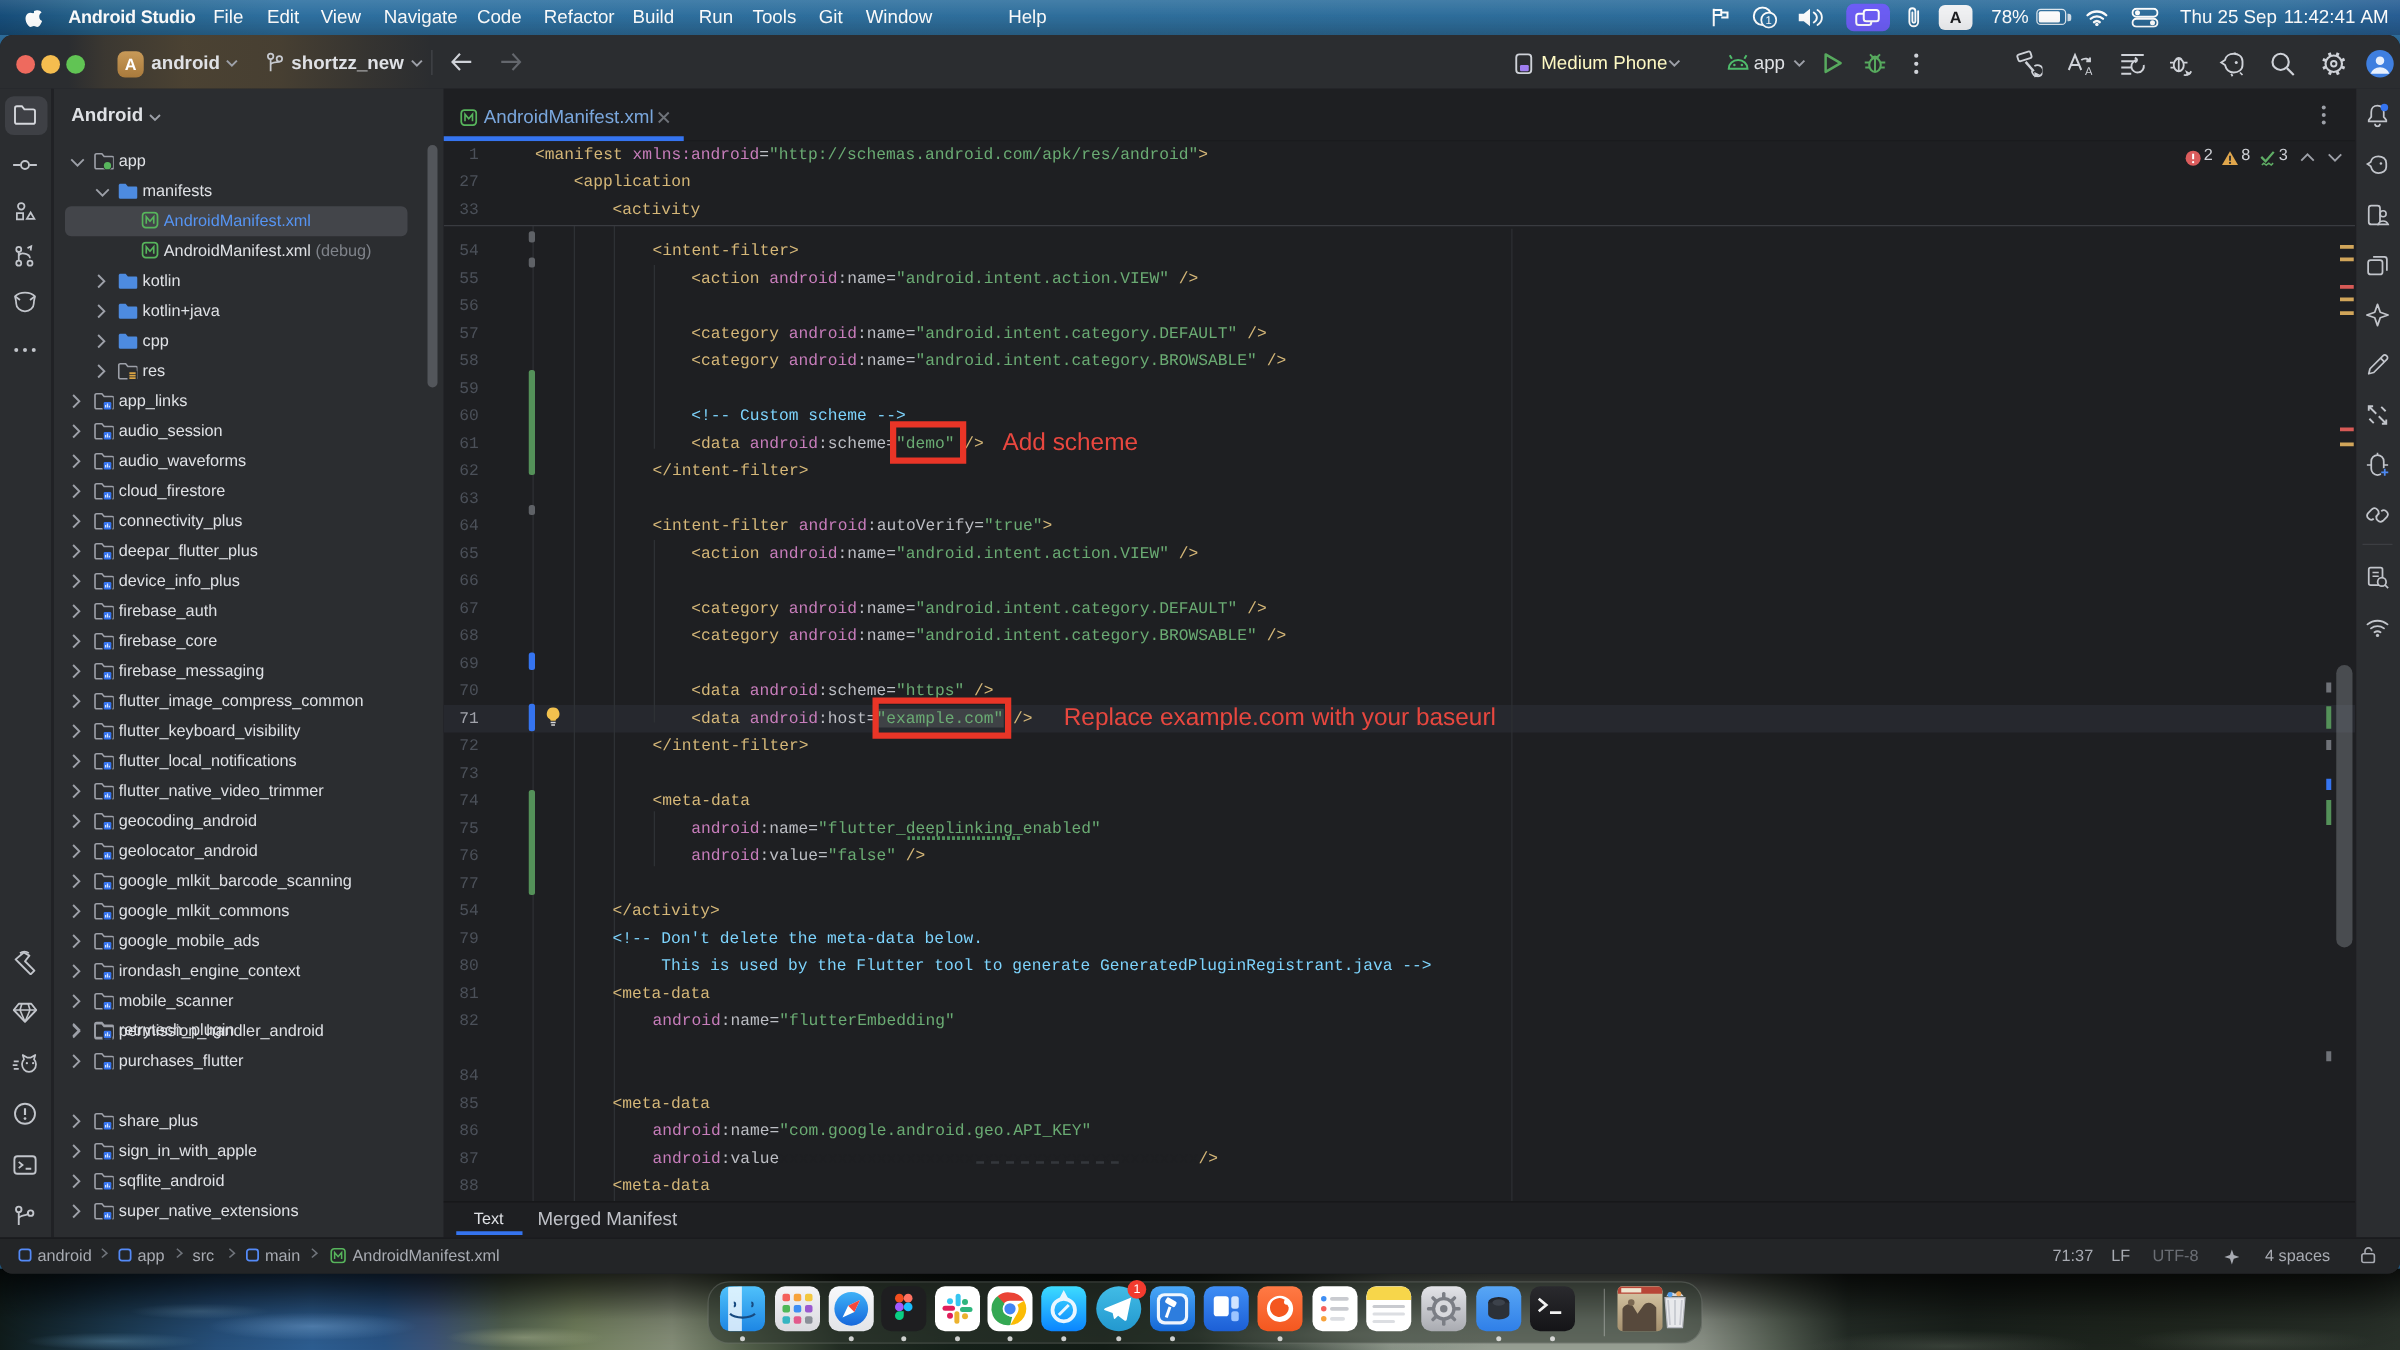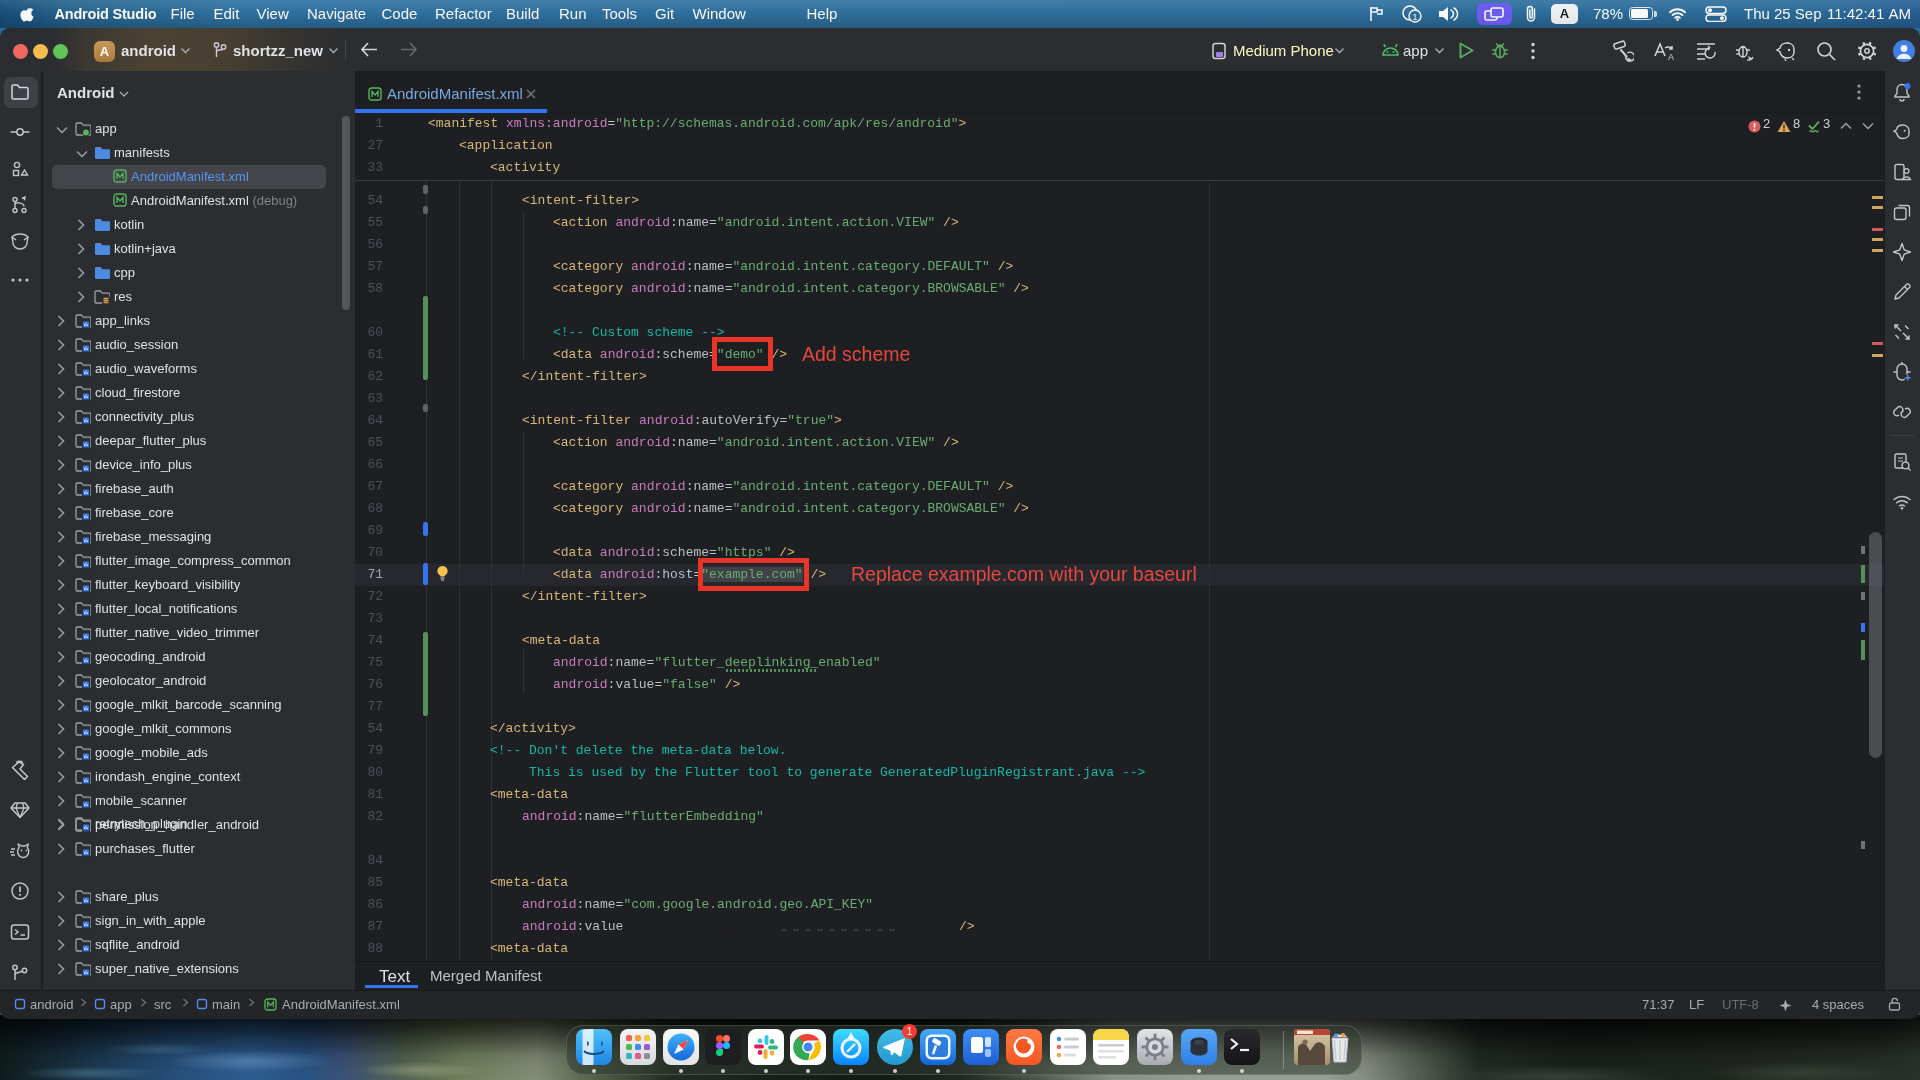--- a/index.html
+++ b/index.html
@@ -29,21 +29,21 @@
 #leftstrip{position:absolute;left:0;top:43px;width:42px;height:919px;background:#2b2d30;border-right:1px solid #1e1f22}
 #projpanel{position:absolute;left:43px;top:43px;width:312px;height:919px;background:#2b2d30}
 #rightstrip{position:absolute;left:1884px;top:43px;width:36px;height:919px;background:#2b2d30;border-left:1px solid #1e1f22}
 #tabbar{position:absolute;left:355px;top:43px;width:1529px;height:42px;background:#1e1f22;border-bottom:1px solid #1a1b1e}
 #statusbar{position:absolute;left:0;top:962px;width:1920px;height:29px;background:#232527;border-top:1px solid #18191c;color:#a8abb2;font-size:13px}
 #bottabs{position:absolute;left:355px;top:933px;width:1529px;height:29px;background:#1e1f22;border-top:1px solid #161719}
 #editor{position:absolute;left:355px;top:85px;width:1529px;height:848px;background:#1e1f22;overflow:hidden;font-family:"Liberation Mono",monospace;font-size:13px}
 .row{position:absolute;left:0;width:100%;height:22px;line-height:22px;white-space:pre}
 .num{position:absolute;left:0;top:0;width:28px;text-align:right;color:#4b5059;height:22px}
 .code{position:absolute;top:0;height:22px}
-.tg{color:#d5b778}.at{color:#c77dbb}.pl{color:#bcbec4}.st{color:#6aab73}.cm{color:#14b8a6}
+.tg{color:#d5b778}.at{color:#c77dbb}.pl{color:#bcbec4}.st{color:#6aab73}.cm{color:#7dd3fc}
 .guide{position:absolute;width:1px;background:#2e3135}
 .redbox{position:absolute;border:5px solid #e93527;z-index:6}
 .ann{position:absolute;color:#e8473f;font-family:"Liberation Sans",sans-serif;font-size:19.5px;z-index:6;white-space:nowrap}
 .treerow{position:absolute;left:0;width:312px;height:24px;line-height:24px;color:#dfe1e5;font-size:13px;white-space:nowrap}
 svg{display:block}
 .ico{position:absolute}
 .dockicon{position:absolute;width:36px;height:36px;border-radius:8px}
 .dockdot{position:absolute;width:4px;height:4px;border-radius:50%;background:rgba(235,235,235,.85);top:1069px}
 </style></head><body>
 <div id="wall"></div>
@@ -1009,20 +1009,21 @@
 <div class="abs" style="left:854px;top:70px;width:1px;height:778px;background:#2c2f33"></div>
 <div class="row" style="top:0px"><div class="num">1</div><div class="code" style="left:73px"><span class="tg">&lt;manifest</span> <span class="at">xmlns:android</span><span class="pl">=</span><span class="st">"http://schemas.android.com/apk/res/android"</span><span class="tg">&gt;</span></div></div>
 <div class="row" style="top:22px"><div class="num">27</div><div class="code" style="left:104px"><span class="tg">&lt;application</span></div></div>
 <div class="row" style="top:44px"><div class="num">33</div><div class="code" style="left:135px"><span class="tg">&lt;activity</span></div></div>
 <div class="abs" style="left:0;top:67px;width:1529px;height:1px;background:#393b40"></div>
 <div class="row" style="top:77px"><div class="num">54</div><div class="code" style="left:167px"><span class="tg">&lt;intent-filter&gt;</span></div></div>
 <div class="row" style="top:99px"><div class="num">55</div><div class="code" style="left:198px"><span class="tg">&lt;action</span> <span class="at">android</span><span class="pl">:name=</span><span class="st">"android.intent.action.VIEW"</span> <span class="tg">/&gt;</span></div></div>
 <div class="row" style="top:121px"><div class="num">56</div></div>
 <div class="row" style="top:143px"><div class="num">57</div><div class="code" style="left:198px"><span class="tg">&lt;category</span> <span class="at">android</span><span class="pl">:name=</span><span class="st">"android.intent.category.DEFAULT"</span> <span class="tg">/&gt;</span></div></div>
 <div class="row" style="top:165px"><div class="num">58</div><div class="code" style="left:198px"><span class="tg">&lt;category</span> <span class="at">android</span><span class="pl">:name=</span><span class="st">"android.intent.category.BROWSABLE"</span> <span class="tg">/&gt;</span></div></div>
+<div class="row" style="top:187px"><div class="num">59</div></div>
 <div class="row" style="top:209px"><div class="num">60</div><div class="code" style="left:198px"><span class="cm">&lt;!-- Custom scheme --&gt;</span></div></div>
 <div class="row" style="top:231px"><div class="num">61</div><div class="code" style="left:198px"><span class="tg">&lt;data</span> <span class="at">android</span><span class="pl">:scheme=</span><span class="st">"demo"</span> <span class="tg">/&gt;</span></div></div>
 <div class="row" style="top:253px"><div class="num">62</div><div class="code" style="left:167px"><span class="tg">&lt;/intent-filter&gt;</span></div></div>
 <div class="row" style="top:275px"><div class="num">63</div></div>
 <div class="row" style="top:297px"><div class="num">64</div><div class="code" style="left:167px"><span class="tg">&lt;intent-filter</span> <span class="at">android</span><span class="pl">:autoVerify=</span><span class="st">"true"</span><span class="tg">&gt;</span></div></div>
 <div class="row" style="top:319px"><div class="num">65</div><div class="code" style="left:198px"><span class="tg">&lt;action</span> <span class="at">android</span><span class="pl">:name=</span><span class="st">"android.intent.action.VIEW"</span> <span class="tg">/&gt;</span></div></div>
 <div class="row" style="top:341px"><div class="num">66</div></div>
 <div class="row" style="top:363px"><div class="num">67</div><div class="code" style="left:198px"><span class="tg">&lt;category</span> <span class="at">android</span><span class="pl">:name=</span><span class="st">"android.intent.category.DEFAULT"</span> <span class="tg">/&gt;</span></div></div>
 <div class="row" style="top:385px"><div class="num">68</div><div class="code" style="left:198px"><span class="tg">&lt;category</span> <span class="at">android</span><span class="pl">:name=</span><span class="st">"android.intent.category.BROWSABLE"</span> <span class="tg">/&gt;</span></div></div>
 <div class="row" style="top:407px"><div class="num">69</div></div>
@@ -1105,21 +1106,21 @@
 <div class="abs" style="left:1506px;top:479px;width:4px;height:8px;background:#6f7278"></div>
 <div class="abs" style="left:1506px;top:510px;width:4px;height:9px;background:#3574f0"></div>
 <div class="abs" style="left:1506px;top:527px;width:4px;height:20px;background:#549159"></div>
 <div class="abs" style="left:1506px;top:728px;width:4px;height:8px;background:#6f7278"></div>
 <div class="redbox" style="left:357px;top:224px;width:61px;height:34px"></div>
 <div class="ann" style="left:447px;top:230px">Add scheme</div>
 <div class="redbox" style="left:343px;top:445px;width:111px;height:33px"></div>
 <div class="ann" style="left:496px;top:450px">Replace example.com with your baseurl</div>
 </div>
 <div id="bottabs"></div>
-<div class="abs" style="left:379px;top:939px;color:#dfe1e5;font-size:17px">Text</div>
+<div class="abs" style="left:379px;top:939px;color:#dfe1e5;font-size:13px">Text</div>
 <div class="abs" style="left:365px;top:957px;width:53px;height:3px;background:#3574f0"></div>
 <div class="abs" style="left:430px;top:939px;color:#bfc1c7;font-size:15px">Merged Manifest</div>
 <div id="statusbar"></div>
 <div class="abs" style="left:14px;top:970px">
       <svg style="" width="12" height="12" viewBox="0 0 12 12">
         <rect x="1.5" y="1.5" width="9" height="9" rx="2" fill="none" stroke="#548af7" stroke-width="1.4"></rect>
       </svg>
     </div>
 <div class="abs" style="left:30px;top:969px;color:#a8abb2;font-size:13px">android</div>
 <div class="abs" style="left:80px;top:970px">

